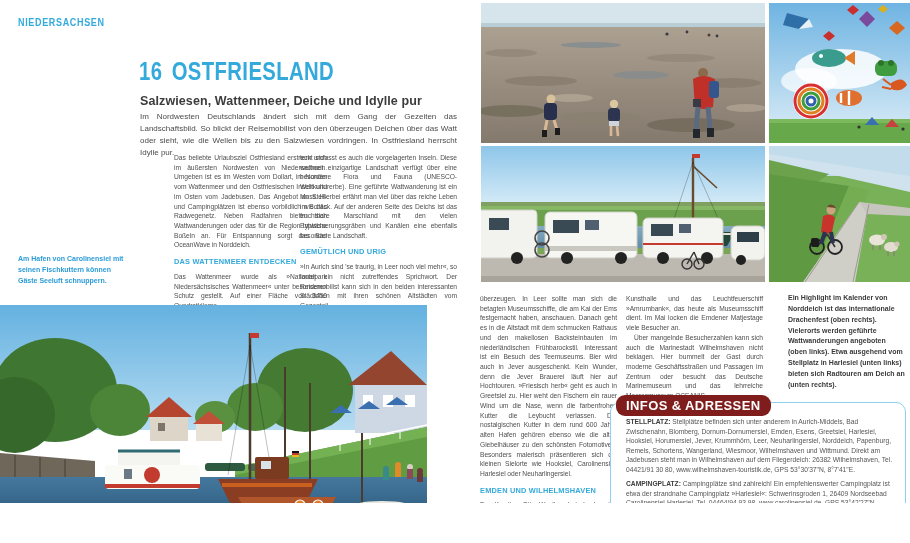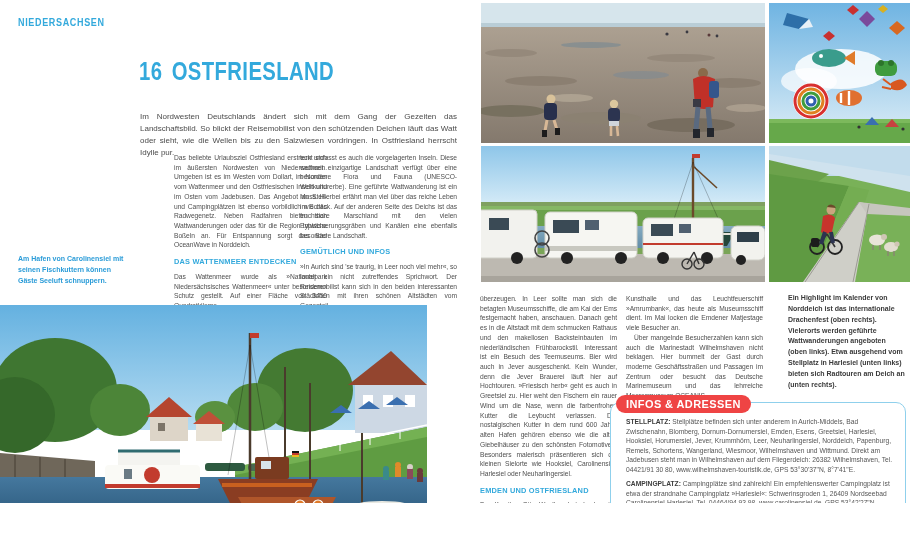--- a/index.html
+++ b/index.html
@@ -17,49 +17,50 @@
            letter-spacing:-.05px;hyphens:auto;-webkit-hyphens:auto;}
   .bodycol p{margin:0 0 0 0;}
   .sect-head{color:#33a9dc;font-weight:bold;font-size:7.4px;letter-spacing:.2px;margin:7px 0 4px 0;}
   .margin-caption{font-size:7px;font-weight:bold;line-height:1.55;}
   .margin-caption.blue{color:#2b9cd8;}
   .margin-caption.dark{color:#3a3a3a;}
   .photo{overflow:hidden;}
   .photo svg{display:block;}
   .info-box{border:1.5px solid #8fd0ec;border-radius:10px;background:#ffffff;
             padding:14px 12px 8px 15px;box-sizing:border-box;}
-  .info-pill{background:#ef4444;color:#ffffff;font-size:11px;font-weight:bold;letter-spacing:.4px;
+  .info-pill{background:#7f1d1d;color:#ffffff;font-size:13px;font-weight:bold;letter-spacing:.4px;
              padding:3px 10px 3px 10px;border-radius:9px;white-space:nowrap;z-index:3;}
   .info-entry{font-size:6.7px;line-height:1.42;color:#555555;margin-bottom:5px;text-align:left;}
   .info-entry .lbl{font-weight:bold;color:#3c3c3c;}
   .page-number{font-size:10px;color:#4b4b4b;}
 </style>
 </head>
 <body>
 
 <div id="spread">
 
   <div class="abs region-label" style="left:18px;top:16px;">NIEDERSACHSEN</div>
 
   <div class="abs big-title" style="left:139px;top:58px;">
     <span class="num">16</span><span>OSTFRIESLAND</span>
   </div>
 
-
-  <div class="abs intro" style="left:140px;top:111px;width:317px;">Im Nordwesten Deutschlands ändert sich mit dem Gang der Gezeiten das Landschaftsbild. So blickt der Reisemobilist von den schützenden Deichen läuft das Watt oder sieht, wie die Wellen bis zu den Salzwiesen vordringen. In Ostfriesland herrscht Idylle pur.</div>
+  <div class="abs subtitle" style="left:140px;top:94px;">Salzwiesen, Wattenmeer, Deiche und Idylle pur</div>
+
+  <div class="abs intro" style="left:140px;top:111px;width:317px;">Im Nordwesten Deutschlands ändert sich mit dem Gang der Gezeiten das Landschaftsbild. So blickt der Reisemobilist von den überzeugen Deichen über das Watt oder sieht, wie die Wellen bis zu den Salzwiesen vordringen. In Ostfriesland herrscht Idylle pur.</div>
 
   <div class="abs bodycol" style="left:140px;top:153px;width:153px;margin-left:34px;">
     <p>Das beliebte Urlaubsziel Ostfriesland erstreckt sich im äußersten Nordwesten von Niedersachsen. Umgeben ist es im Westen vom Dollart, im Norden vom Wattenmeer und den Ostfriesischen Inseln und im Osten vom Jadebusen. Das Angebot an Stell- und Campingplätzen ist ebenso vorbildlich wie das Radwegenetz. Neben Radfahren bieten sich Wattwanderungen oder das für die Region typische Boßeln an. Für Entspannung sorgt das Bad OceanWave in Norddeich.</p>
     <div class="sect-head">DAS WATTENMEER ENTDECKEN</div>
     <p>Das Wattenmeer wurde als »Nationalpark Niedersächsisches Wattenmeer« unter besonderen Schutz gestellt. Auf einer Fläche von 3450 Quadratkilome-</p>
   </div>
 
   <div class="abs bodycol" style="left:300px;top:153px;width:157px;">
     <p>tern umfasst es auch die vorgelagerten Inseln. Diese weltweit einzigartige Landschaft verfügt über eine besondere Flora und Fauna (UNESCO-Weltkulturerbe). Eine geführte Wattwanderung ist ein Muss. Hierbei erfährt man viel über das reiche Leben im Schlick. Auf der anderen Seite des Deichs ist das fruchtbare Marschland mit den vielen Entwässerungsgräben und Kanälen eine ebenfalls besondere Landschaft.</p>
-    <div class="sect-head">GEMÜTLICH UND INFOS</div>
+    <div class="sect-head">GEMÜTLICH UND URIG</div>
     <p>»In Aurich sind 'se traurig, in Leer noch viel mehr«, so lautet ein nicht zutreffendes Sprichwort. Der Reisemobilist kann sich in den beiden interessanten Städtchen mit ihren schönen Altstädten vom Gegenteil</p>
   </div>
 
   <div class="abs margin-caption blue" style="left:18px;top:254px;width:113px;">Am Hafen von Carolinensiel mit seinen Fischkuttern können Gäste Seeluft schnuppern.</div>
 
   <div class="abs photo" style="left:0;top:305px;width:427px;height:238px;">
     <svg width="427" height="238" viewBox="0 0 427 238" xmlns="http://www.w3.org/2000/svg">
       <defs>
         <linearGradient id="skyH" x1="0" y1="0" x2="0" y2="1">
           <stop offset="0" stop-color="#64b1e0"></stop>
@@ -360,21 +361,21 @@
         <ellipse cx="122" cy="101" rx="7" ry="5" fill="#e2ddd0"></ellipse>
         <circle cx="128" cy="98" r="2.6" fill="#cfc6b4"></circle>
         <line x1="119" y1="105" x2="119" y2="110" stroke="#8a8274" stroke-width="1.3"></line>
         <line x1="125" y1="105" x2="125" y2="110" stroke="#8a8274" stroke-width="1.3"></line>
       </g>
     </svg>
   </div>
 
   <div class="abs bodycol" style="left:480px;top:294px;width:137px;">
     <p>überzeugen. In Leer sollte man sich die betagten Museumsschiffe, die am Kai der Ems festgemacht haben, anschauen. Danach geht es in die Altstadt mit dem schmucken Rathaus und den makellosen Backsteinbauten im niederländischen Frühbarockstil. Interessant ist ein Besuch des Teemuseums. Bier wird auch in Jever ausgeschenkt. Kein Wunder, denn die Jever Brauerei läuft hier auf Hochtouren. »Friesisch herb« geht es auch in Greetsiel zu. Hier weht den Fischern ein rauer Wind um die Nase, wenn die farbenfrohen Kutter die Leybucht verlassen. Die nostalgischen Kutter in dem rund 600 Jahre alten Hafen gehören ebenso wie die alten Giebelhäuser zu den schönsten Fotomotiven. Besonders malerisch präsentieren sich die kleinen Sielorte wie Hooksiel, Carolinensiel, Harlesiel oder Neuharlingersiel.</p>
-    <div class="sect-head">EMDEN UND OSTFRIESLAND</div>
+    <div class="sect-head">EMDEN UND WILHELMSHAVEN</div>
     <p>Der Komiker Otto Waalkes hat durch seine Ostfriesenwitze nicht nur die Region, sondern auch mit dem »Otto Hus« seine Heimatstadt Emden geprägt. Ebenfalls sehenswert sind das alte Rathaus, die Emdener</p>
   </div>
 
   <div class="abs bodycol" style="left:626px;top:294px;width:137px;">
     <p>Kunsthalle und das Leuchtfeuerschiff »Amrumbank«, das heute als Museumsschiff dient. Im Mai locken die Emdener Matjestage viele Besucher an.</p>
     <p style="text-indent:8px;">Über mangelnde Besucherzahlen kann sich auch die Marinestadt Wilhelmshaven nicht beklagen. Hier bummelt der Gast durch moderne Geschäftsstraßen und Passagen im Zentrum oder besucht das Deutsche Marinemuseum und das lehrreiche Meeresmuseum OCEANIS.</p>
   </div>
 
   <div class="abs margin-caption dark" style="left:788px;top:293px;width:118px;">Ein Highlight im Kalender von Norddeich ist das internationale Drachenfest (oben rechts). Vielerorts werden geführte Wattwanderungen angeboten (oben links). Etwa ausgehend vom Stellplatz in Harlesiel (unten links) bieten sich Radtouren am Deich an (unten rechts).</div>
 

